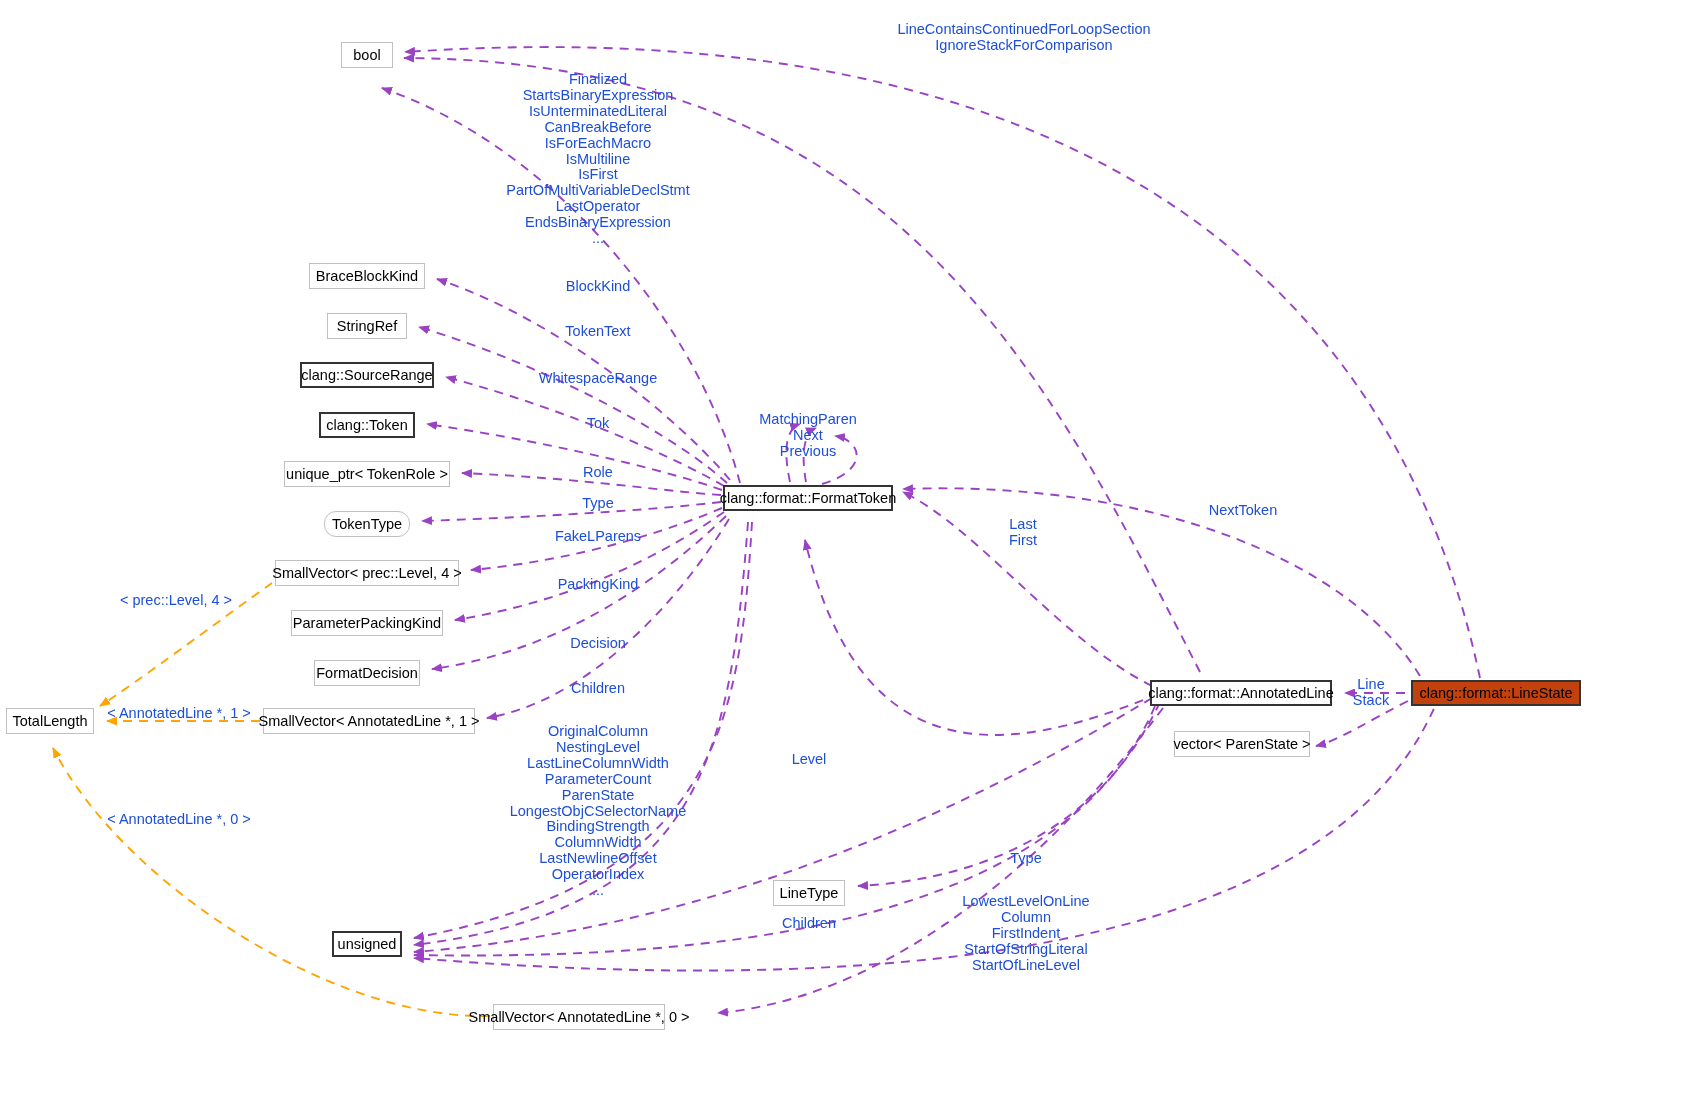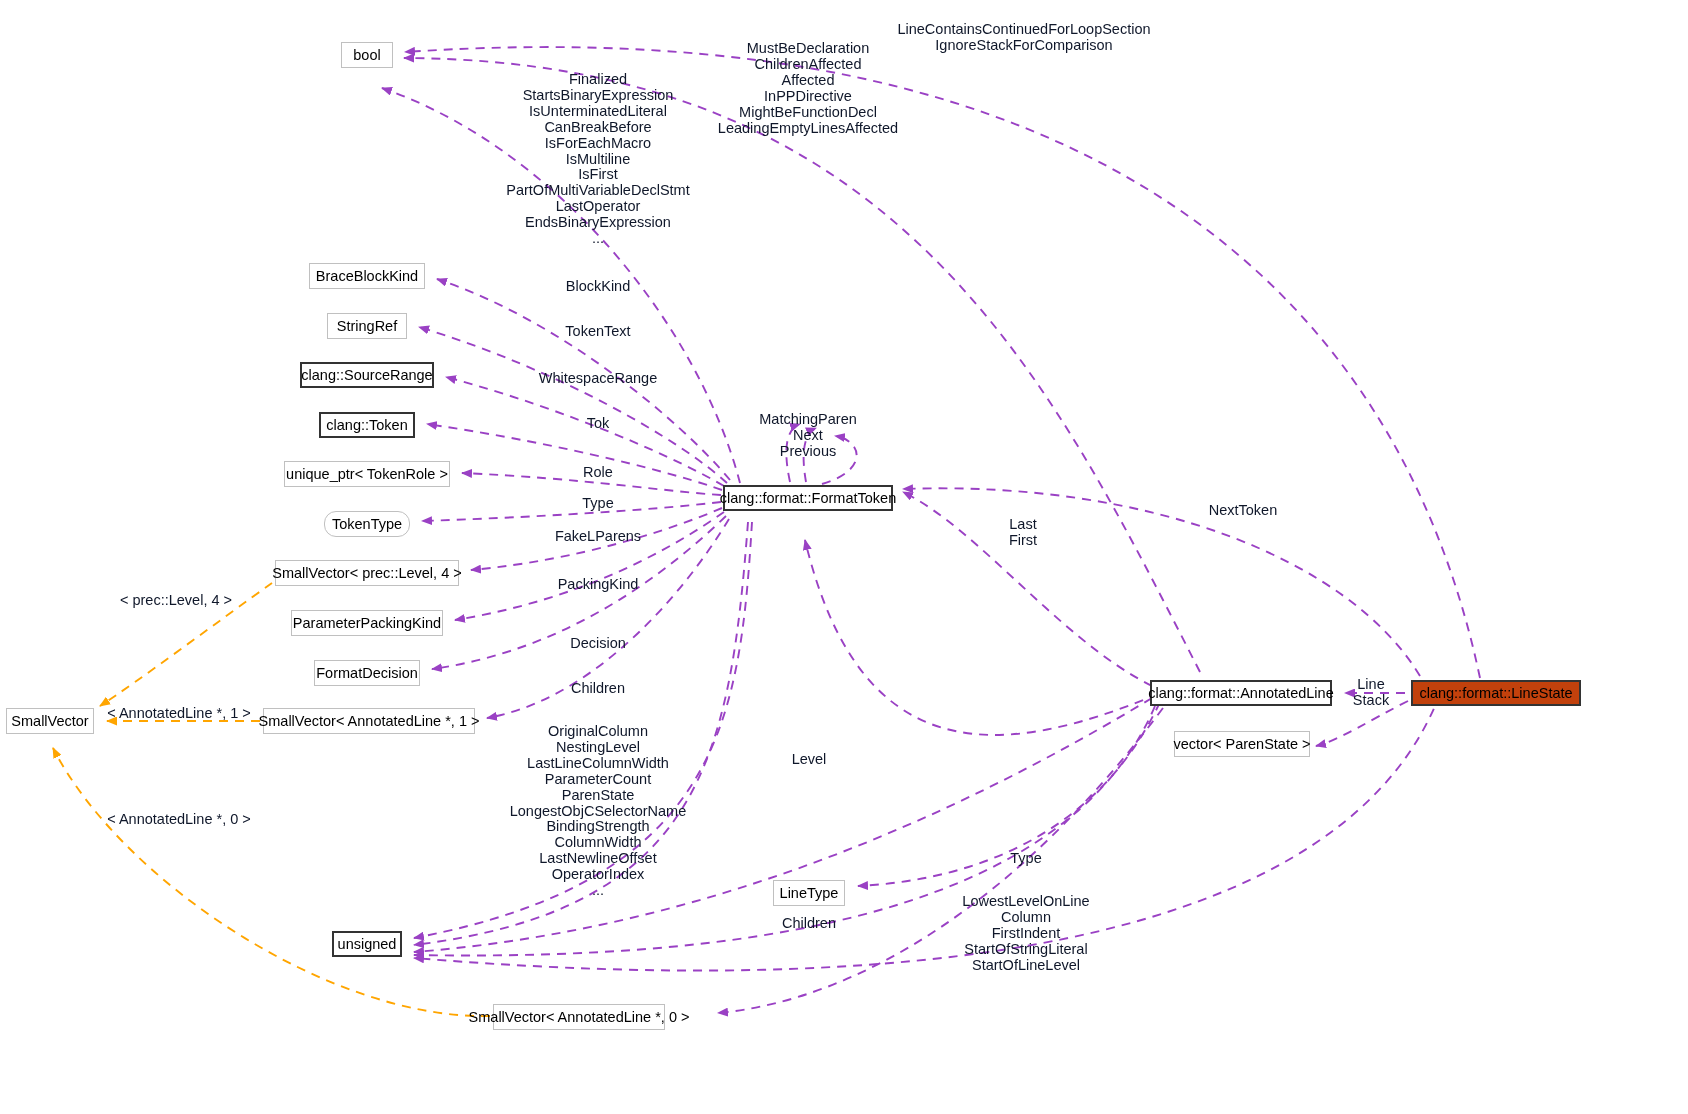--- a/index.html
+++ b/index.html
@@ -40,21 +40,21 @@
   .node.dark {
     border: 2px solid #333333;
   }
   .node.current {
     border: 2px solid #333333;
     background: #c2410c;
   }
   .edge-label {
     position: absolute;
     font-size: 14.5px;
-    color: #0f172a;
+    color: #1d4ed8;
     line-height: 15.8px;
     white-space: nowrap;
     text-align: center;
     transform: translateX(-50%);
   }
   .edge-label.multi {
     line-height: 15.9px;
   }
 </style>
 </head>
@@ -140,43 +140,35 @@
   <div class="node light" style="left:341px; top:42px; width:52px;">bool</div>
   <div class="node light" style="left:309px; top:263px; width:116px;">BraceBlockKind</div>
   <div class="node light" style="left:327px; top:313px; width:80px;">StringRef</div>
   <div class="node dark" style="left:300px; top:362px; width:134px;">clang::SourceRange</div>
   <div class="node dark" style="left:319px; top:412px; width:96px;">clang::Token</div>
   <div class="node light" style="left:284px; top:461px; width:166px;">unique_ptr&lt; TokenRole &gt;</div>
   <div class="node light" style="left:324px; top:511px; width:86px;border-radius:12px;">TokenType</div>
   <div class="node light" style="left:275px; top:560px; width:184px;">SmallVector&lt; prec::Level, 4 &gt;</div>
   <div class="node light" style="left:291px; top:610px; width:152px;">ParameterPackingKind</div>
   <div class="node light" style="left:314px; top:660px; width:106px;">FormatDecision</div>
-  <div class="node light" style="left:6px; top:708px; width:88px;">SmallVector</div>
+  <div class="node light" style="left:6px; top:708px; width:88px;">TotalLength</div>
   <div class="node light" style="left:263px; top:708px; width:212px;">SmallVector&lt; AnnotatedLine *, 1 &gt;</div>
   <div class="node dark" style="left:332px; top:931px; width:70px;">unsigned</div>
   <div class="node light" style="left:773px; top:880px; width:72px;">LineType</div>
   <div class="node light" style="left:493px; top:1004px; width:172px;">SmallVector&lt; AnnotatedLine *, 0 &gt;</div>
   <div class="node dark" style="left:723px; top:485px; width:170px;">clang::format::FormatToken</div>
   <div class="node dark" style="left:1150px; top:680px; width:182px;">clang::format::AnnotatedLine</div>
   <div class="node light" style="left:1174px; top:731px; width:136px;">vector&lt; ParenState &gt;</div>
   <div class="node current" style="left:1411px; top:680px; width:170px;">clang::format::LineState</div>
 
   <div class="edge-label multi" style="left:1024px; top:22px;">
     <div>LineContainsContinuedForLoopSection</div>
     <div>IgnoreStackForComparison</div>
   </div>
 
-  <div class="edge-label multi" style="left:808px; top:41px;">
-    <div>MustBeDeclaration</div>
-    <div>ChildrenAffected</div>
-    <div>Affected</div>
-    <div>InPPDirective</div>
-    <div>MightBeFunctionDecl</div>
-    <div>LeadingEmptyLinesAffected</div>
-  </div>
 
   <div class="edge-label multi" style="left:598px; top:72px;">
     <div>Finalized</div>
     <div>StartsBinaryExpression</div>
     <div>IsUnterminatedLiteral</div>
     <div>CanBreakBefore</div>
     <div>IsForEachMacro</div>
     <div>IsMultiline</div>
     <div>IsFirst</div>
     <div>PartOfMultiVariableDeclStmt</div>

